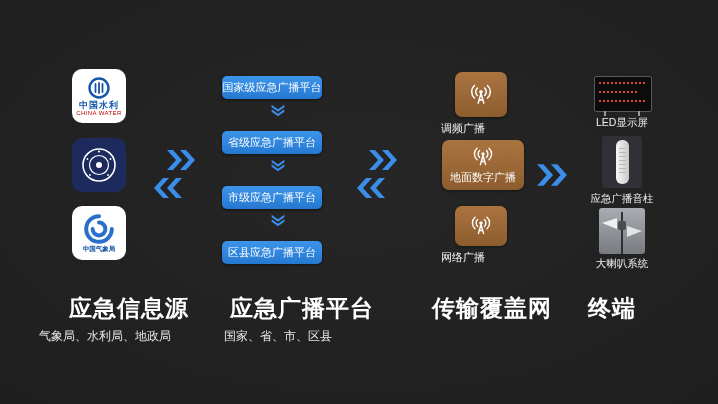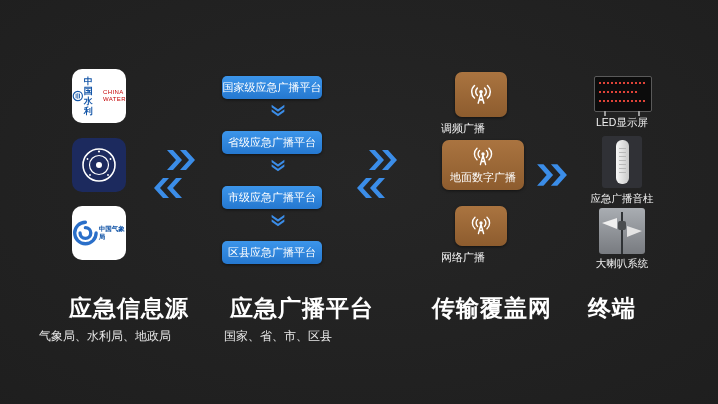--- a/index.html
+++ b/index.html
@@ -6,21 +6,21 @@
   .stage{
     position:relative;width:718px;height:404px;overflow:hidden;
     background:radial-gradient(120% 120% at 50% 45%, #262626 0%, #1a1a1a 100%);
     font-family:"Liberation Sans","DejaVu Sans",sans-serif;
     -webkit-font-smoothing:antialiased;
   }
   .abs{position:absolute;}
 
   
   .src-icon{position:absolute;left:72px;width:54px;height:54px;border-radius:10px;
-    display:flex;align-items:center;justify-content:center;overflow:hidden;}
+    display:flex;flex-direction:column;align-items:center;justify-content:center;overflow:hidden;}
   .src-white{background:#ffffff;}
   .src-navy{background:#1c2a5e;}
   .cw-t1{font-size:9px;font-weight:bold;color:#1456a8;line-height:10px;letter-spacing:1px;}
   .cw-t2{font-size:6px;color:#c40000;line-height:7px;letter-spacing:.4px;}
   .cma-t{font-size:6.5px;color:#1456a8;font-weight:bold;line-height:8px;}
 
   
   .plat-btn{position:absolute;left:222px;width:100px;height:23px;border-radius:5px;
     background:linear-gradient(#3c95ea,#2578d0);color:#fff;font-size:11px;
     display:flex;align-items:center;justify-content:center;white-space:nowrap;

